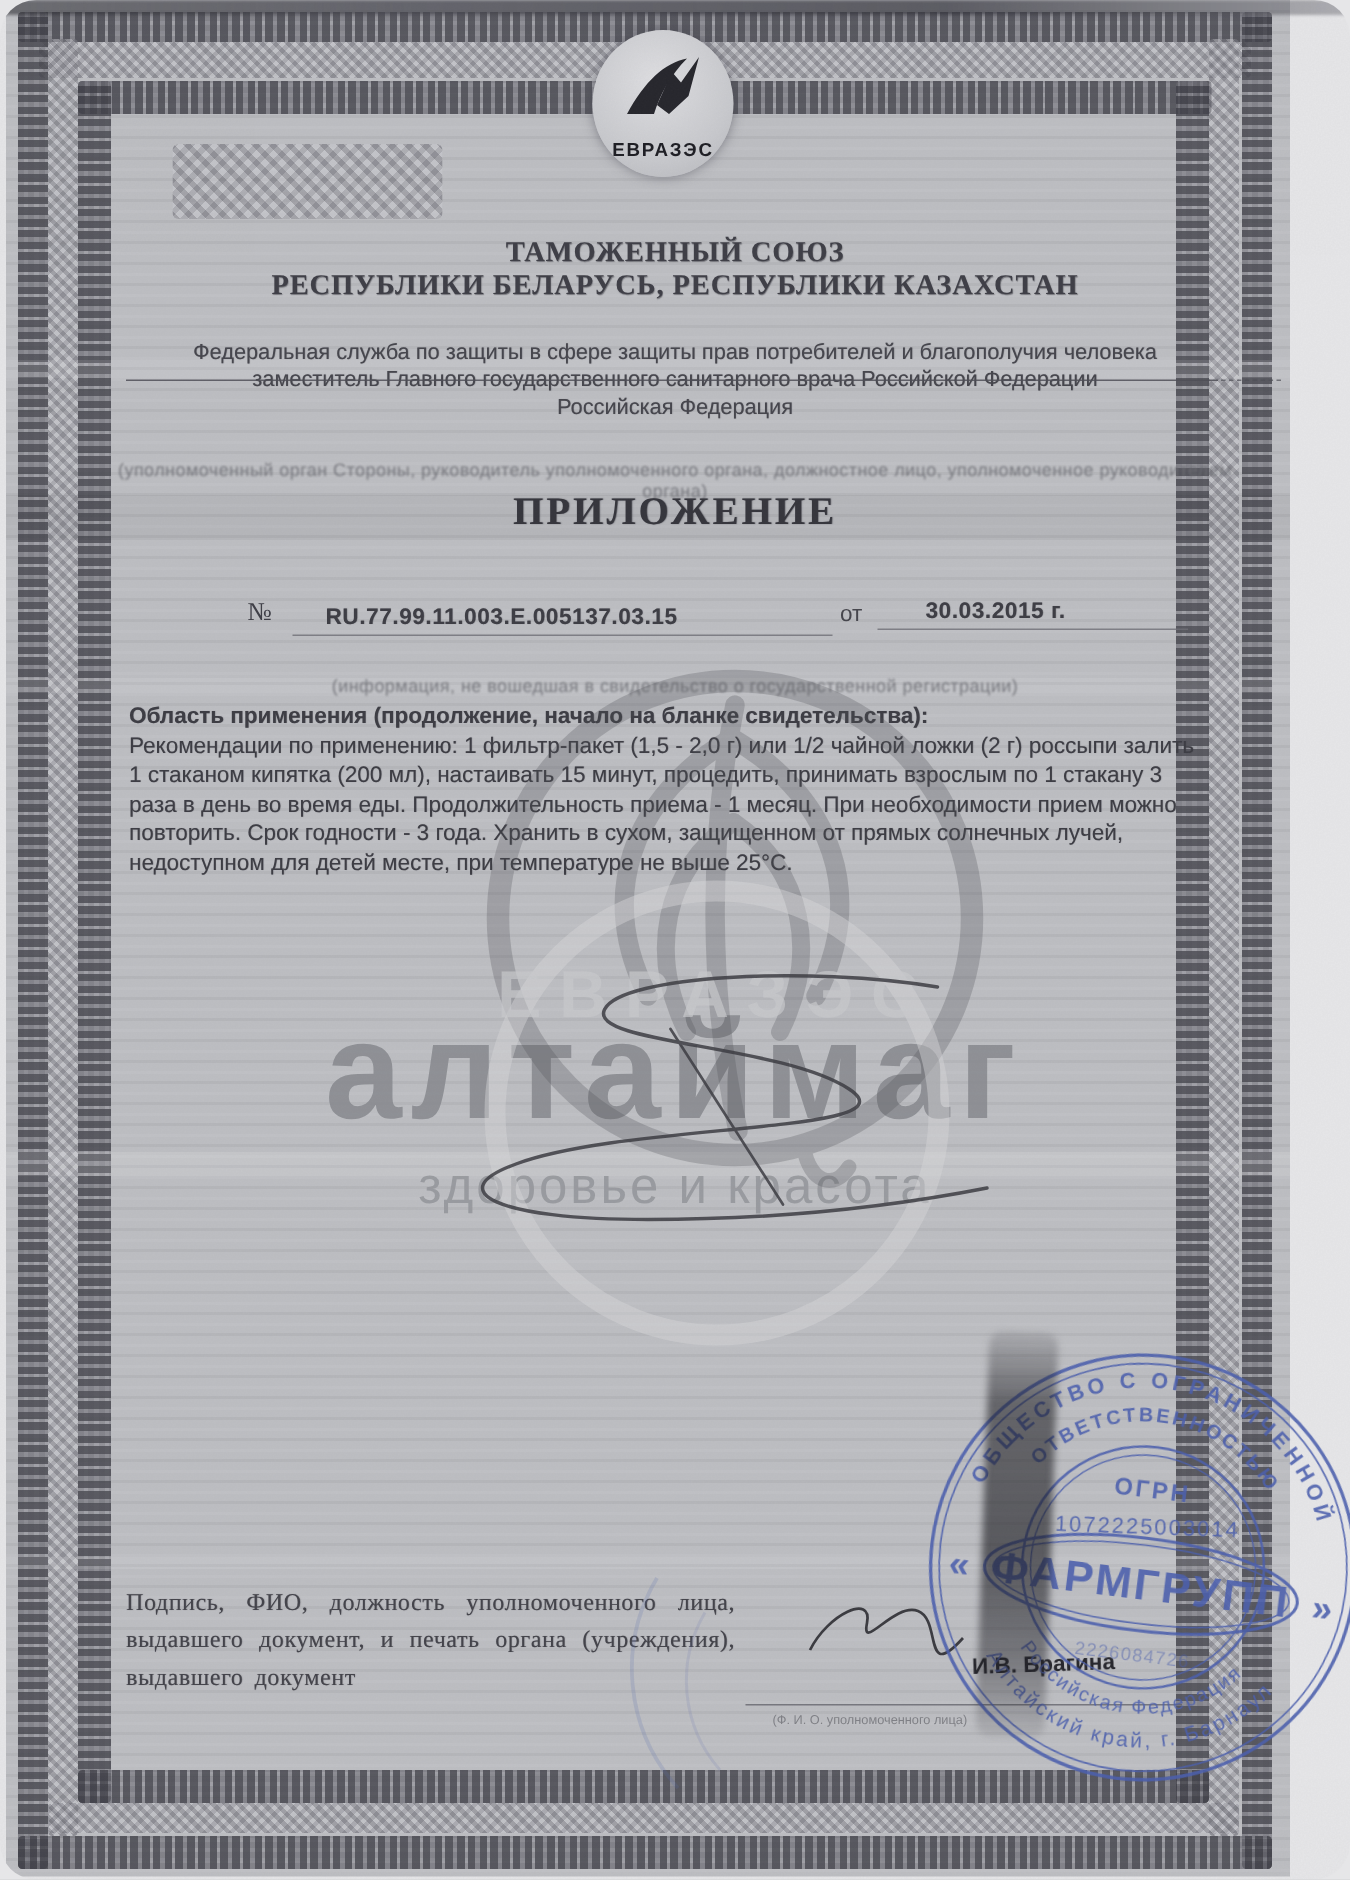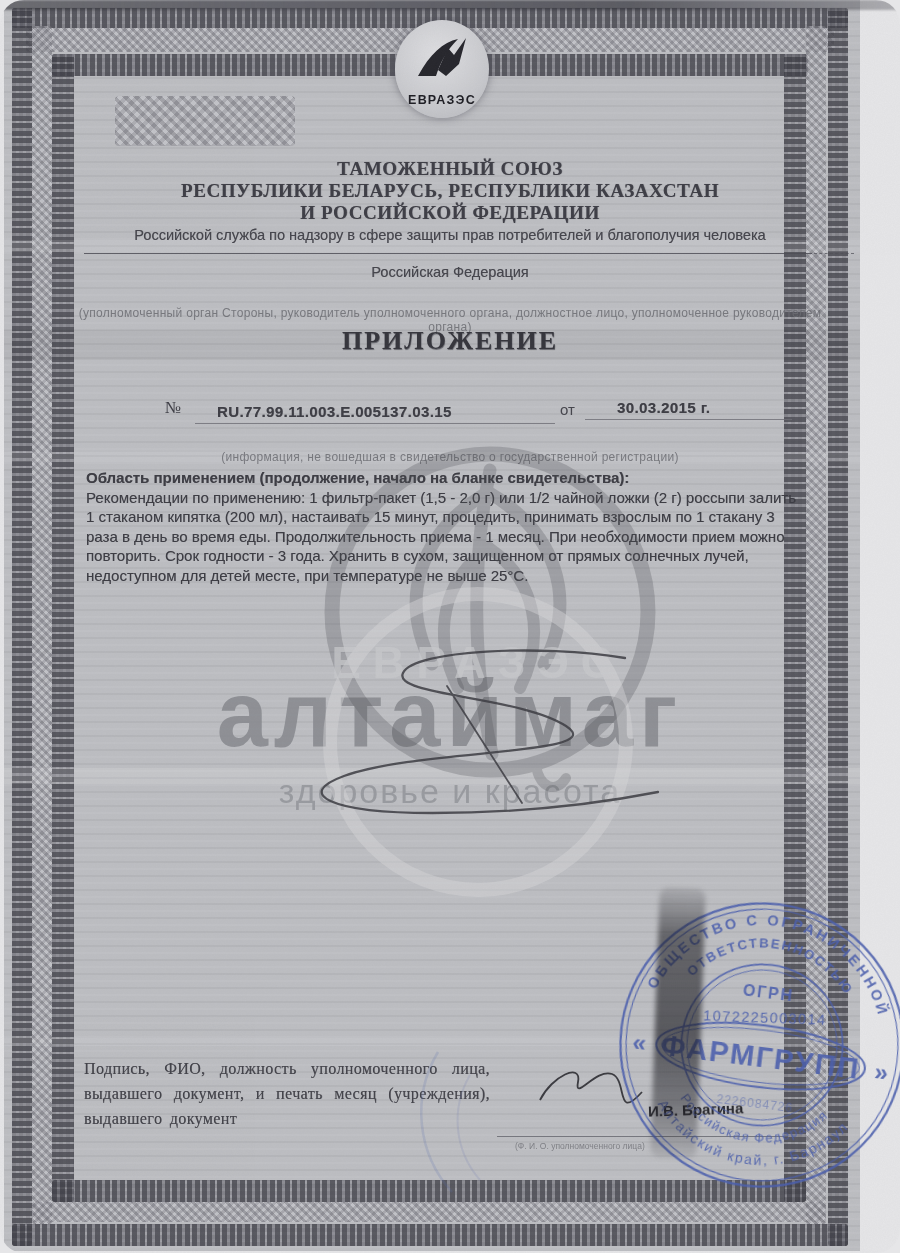--- a/index.html
+++ b/index.html
@@ -109,48 +109,48 @@
   <div id="logo" class="abs">
     <svg width="64" height="54" viewBox="0 0 64 54" style="margin-top:12px;">
       <path d="M8,44 C20,22 33,10 48,7 C37,18 30,31 26,44 Z" fill="#26262c"></path>
       <path d="M28,38 L38,16 L44,23 L56,6 L49,32 L36,44 Z" fill="#26262c"></path>
     </svg>
     <div class="lbl">ЕВРАЗЭС</div>
   </div>
 
   <div class="abs ctr serifhead" style="top:158px;">ТАМОЖЕННЫЙ СОЮЗ</div>
   <div class="abs ctr serifhead" style="top:180px;">РЕСПУБЛИКИ БЕЛАРУСЬ, РЕСПУБЛИКИ КАЗАХСТАН</div>
-  <div class="abs ctr serifhead" style="top:202px;">И РОССИЙСКОЙ ФЕДЕРАЦИИ</div>
-  <div class="abs ctr sansline" style="top:227px;">Российской служба по надзору в сфере защиты прав потребителей и благополучия человека</div>
+  <div class="abs ctr sansline" style="top:227px;">Федеральная служба по защиты в сфере защиты прав потребителей и благополучия человека</div>
+  <div class="abs ctr sansline" style="top:245px;">заместитель Главного государственного санитарного врача Российской Федерации</div>
   <div class="abs ctr sansline" style="top:264px;">Российская Федерация</div>
   <div id="strike" class="abs"></div>
   <div id="strike2" class="abs"></div>
   <div class="abs ctr fineprint" style="top:306px;">(уполномоченный орган Стороны, руководитель уполномоченного органа, должностное лицо, уполномоченное руководителем органа)</div>
 
   <div class="abs ctr title" style="top:326px;letter-spacing:2px;">ПРИЛОЖЕНИЕ</div>
 
   <div class="abs regline" style="left:165px;top:398px;font-family:'Liberation Serif',serif;font-size:17px;color:#3e3e46;">№</div>
   <div class="abs regline u" style="left:195px;top:402px;width:360px;height:21px;">
       <span class="regval abs" style="left:22px;top:1px;">RU.77.99.11.003.E.005137.03.15</span>
     </div>
   <div class="abs regline" style="left:560px;top:401px;font-size:15px;color:#45454c;">от</div>
   <div class="abs regline u" style="left:585px;top:398px;width:207px;height:21px;">
       <span class="regval abs" style="left:32px;top:1px;text-align:center;">30.03.2015 г.</span>
     </div>
   <div class="abs ctr fineprint" style="top:450px;">(информация, не вошедшая в свидетельство о государственной регистрации)</div>
 
   <div id="bodytext" class="abs">
-    <div class="bh">Область применением (продолжение, начало на бланке свидетельства):</div>
+    <div class="bh">Область применения (продолжение, начало на бланке свидетельства):</div>
     <div>Рекомендации по применению: 1 фильтр-пакет (1,5 - 2,0 г) или 1/2 чайной ложки (2 г) россыпи залить 1 стаканом кипятка (200 мл), настаивать 15 минут, процедить, принимать взрослым по 1 стакану 3 раза в день во время еды. Продолжительность приема - 1 месяц. При необходимости прием можно повторить. Срок годности - 3 года. Хранить в сухом, защищенном от прямых солнечных лучей, недоступном для детей месте, при температуре не выше 25°С.</div>
   </div>
 
   <div id="wm-brand" class="abs">алтаймаг</div>
   <div id="wm-tag" class="abs">здоровье и красота</div>
 
-  <div id="foot-left" class="abs">Подпись, ФИО, должность уполномоченного лица, выдавшего документ, и печать месяц (учреждения), выдавшего документ</div>
+  <div id="foot-left" class="abs">Подпись, ФИО, должность уполномоченного лица, выдавшего документ, и печать органа (учреждения), выдавшего документ</div>
   <div id="fio-line" class="abs"></div>
   <div id="fio-cap" class="abs">(Ф. И. О. уполномоченного лица)</div>
   <div id="signer" class="abs">И.В. Брагина</div>
 
   <svg id="art" class="abs" width="900" height="1253" viewBox="0 0 900 1253">
     <g stroke="#4e4f55" fill="none" opacity="0.27" stroke-linecap="round">
       <circle cx="490" cy="612" r="158" stroke-width="15"></circle>
       <path d="M490,470 C472,560 472,662 492,754" stroke-width="13"></path>
       <path d="M488,492 C420,532 398,598 432,664" stroke-width="13"></path>
       <path d="M488,492 C556,532 578,598 544,664" stroke-width="13"></path>

